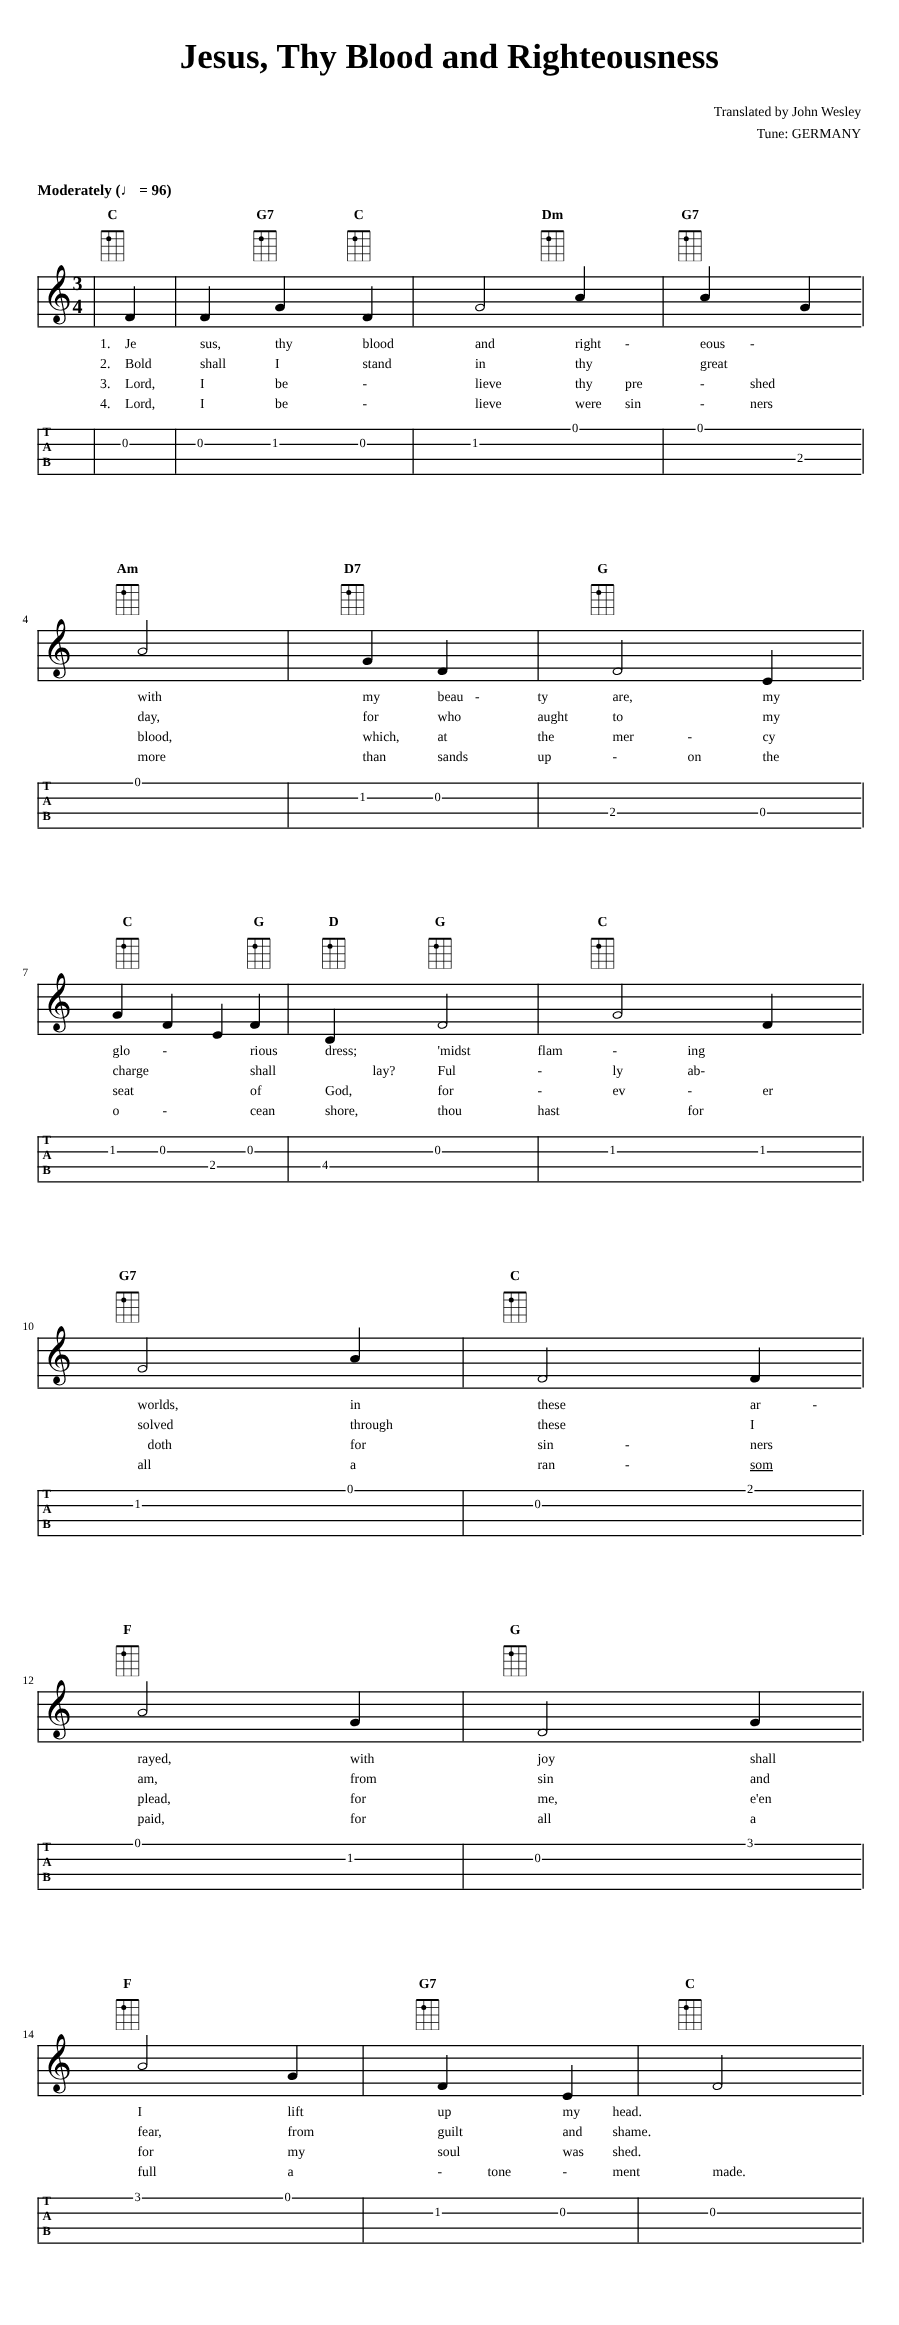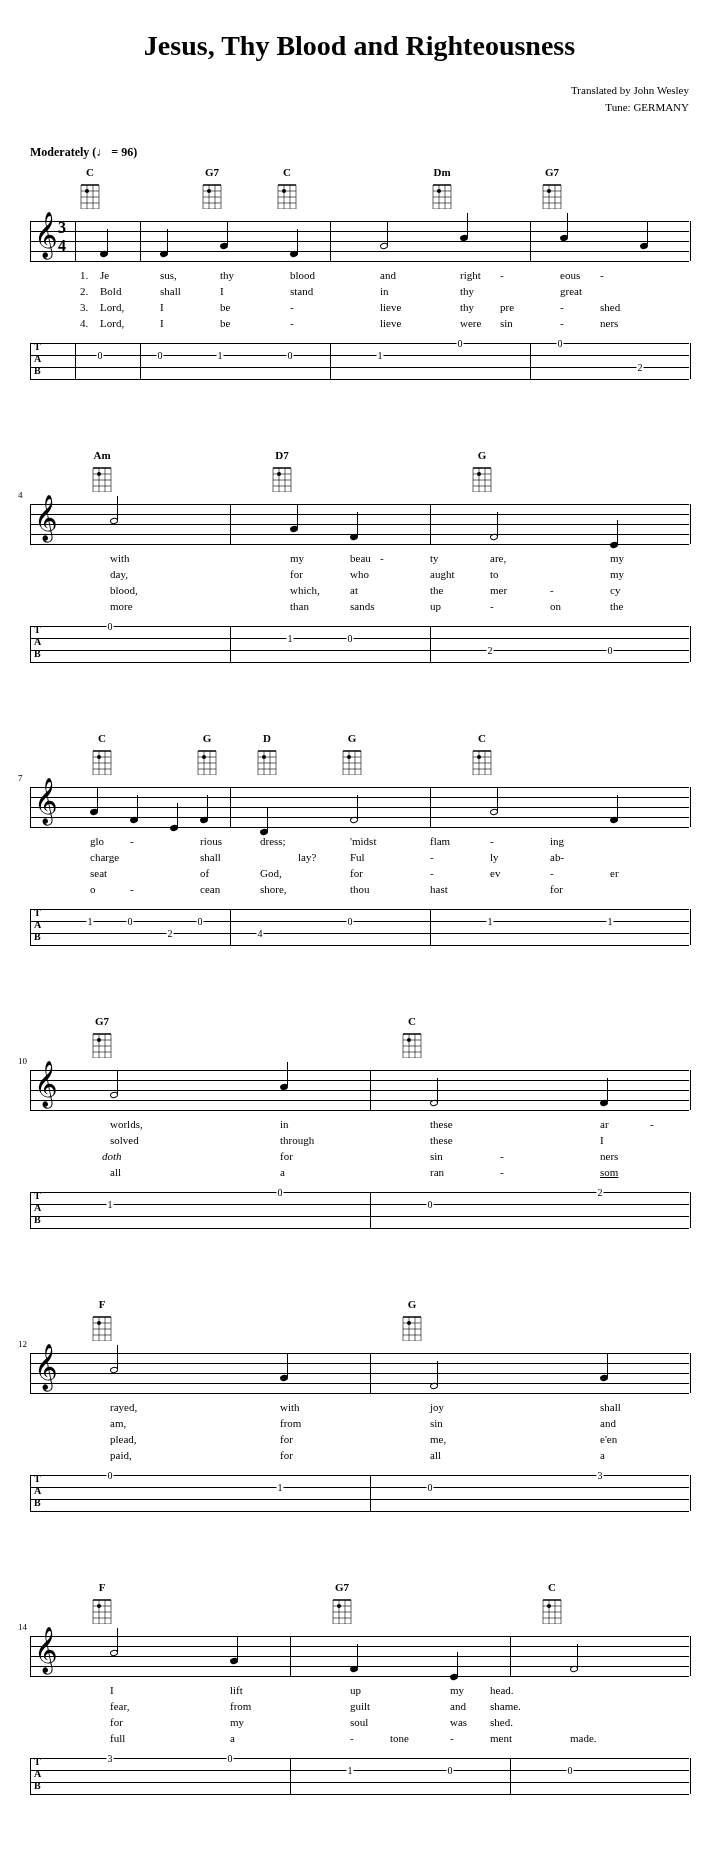--- a/index.html
+++ b/index.html
@@ -705,21 +705,21 @@
           <div class="lyric-cell" style="left: 570px;">ar</div>
           <div class="lyric-cell" style="left: 620px;">-</div>
         </div>
         <div class="lyric-line">
           <div class="lyric-cell" style="left: 80px;">solved</div>
           <div class="lyric-cell" style="left: 250px;">through</div>
           <div class="lyric-cell" style="left: 400px;">these</div>
           <div class="lyric-cell" style="left: 570px;">I</div>
         </div>
         <div class="lyric-line">
-          <div class="lyric-cell" style="left: 72px; font-style: italic;">doth</div>
+          <div class="lyric-cell" style="left: 88px;">doth</div>
           <div class="lyric-cell" style="left: 250px;">for</div>
           <div class="lyric-cell" style="left: 400px;">sin</div>
           <div class="lyric-cell" style="left: 470px;">-</div>
           <div class="lyric-cell" style="left: 570px;">ners</div>
         </div>
         <div class="lyric-line">
           <div class="lyric-cell" style="left: 80px;">all</div>
           <div class="lyric-cell" style="left: 250px;">a</div>
           <div class="lyric-cell" style="left: 400px;">ran</div>
           <div class="lyric-cell" style="left: 470px;">-</div>

